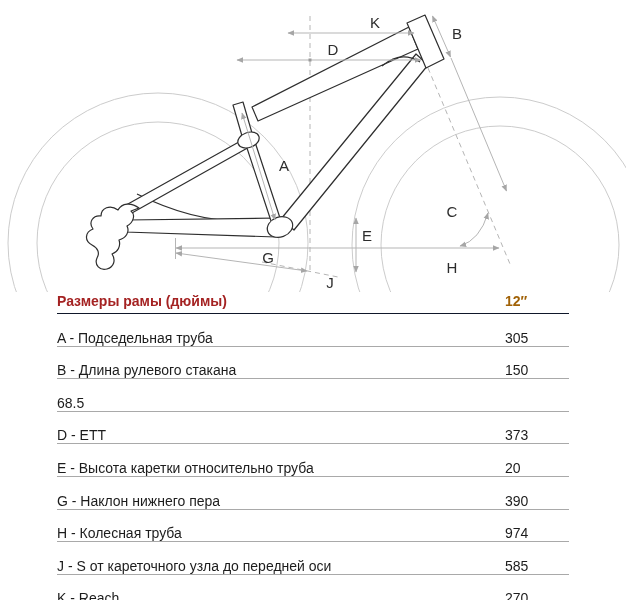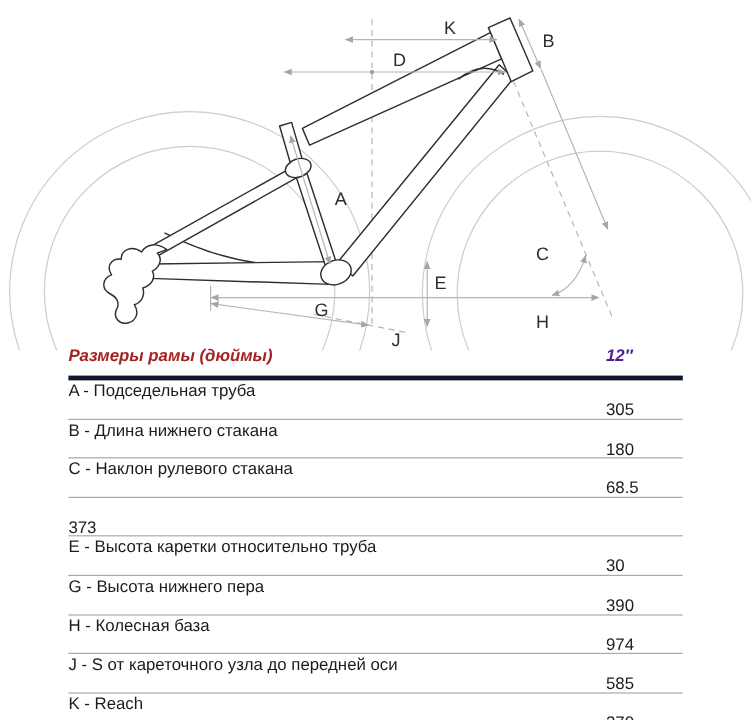--- a/index.html
+++ b/index.html
@@ -5,28 +5,27 @@
   html,body { margin:0; padding:0; }
   body {
     width:626px; height:600px; position:relative; overflow:hidden;
     background:#ffffff;
     font-family:"Liberation Sans", sans-serif;
   }
   .diagram { position:absolute; top:0; left:0; }
   .dim-label { font-size:15px; fill:#2d2d2d; }
   .spec-table { position:absolute; left:57px; top:288px; width:512px; }
   .spec-header {
-    display:flex; align-items:flex-start; height:25px;
-    border-bottom:4px solid #0f172a;
-    font-style:italic;
+    display:flex; align-items:center; height:25px;
+    border-bottom:1px solid #0f172a;
   }
   .spec-title { flex:1; color:#a42222; font-weight:700; font-size:14px; }
-  .spec-size  { width:64px; color:#4c1d95; font-weight:600; font-size:14px; }
+  .spec-size  { width:64px; color:#a16207; font-weight:600; font-size:14px; }
   .spec-row {
-    display:flex; align-items:flex-start; height:31.6px;
+    display:flex; align-items:flex-end; height:31.6px;
     border-bottom:1px solid #a9a9a9;
     font-size:14px; color:#1c1c1c;
   }
   .spec-row:last-child { border-bottom:none; }
   .spec-label { flex:1; }
   .spec-value { width:64px;margin-top:16px; }
 </style>
 </head>
 <body>
 
@@ -100,40 +99,40 @@
 <div class="spec-table">
   <div class="spec-header">
     <div class="spec-title">Размеры рамы (дюймы)</div>
     <div class="spec-size">12″</div>
   </div>
   <div class="spec-row">
     <div class="spec-label">A - Подседельная труба</div>
     <div class="spec-value">305</div>
   </div>
   <div class="spec-row">
-    <div class="spec-label">B - Длина нижнего стакана</div>
-    <div class="spec-value">180</div>
+    <div class="spec-label">B - Длина рулевого стакана</div>
+    <div class="spec-value">150</div>
   </div>
   <div class="spec-row">
-    <div class="spec-label">C - Наклон рулевого стакана</div>
     <div class="spec-value">68.5</div>
   </div>
   <div class="spec-row">
+    <div class="spec-label">D - ETT</div>
     <div class="spec-value">373</div>
   </div>
   <div class="spec-row">
     <div class="spec-label">E - Высота каретки относительно труба</div>
-    <div class="spec-value">30</div>
+    <div class="spec-value">20</div>
   </div>
   <div class="spec-row">
-    <div class="spec-label">G - Высота нижнего пера</div>
+    <div class="spec-label">G - Наклон нижнего пера</div>
     <div class="spec-value">390</div>
   </div>
   <div class="spec-row">
-    <div class="spec-label">H - Колесная база</div>
+    <div class="spec-label">H - Колесная труба</div>
     <div class="spec-value">974</div>
   </div>
   <div class="spec-row">
     <div class="spec-label">J - S от кареточного узла до передней оси</div>
     <div class="spec-value">585</div>
   </div>
   <div class="spec-row">
     <div class="spec-label">K - Reach</div>
     <div class="spec-value">270</div>
   </div>

